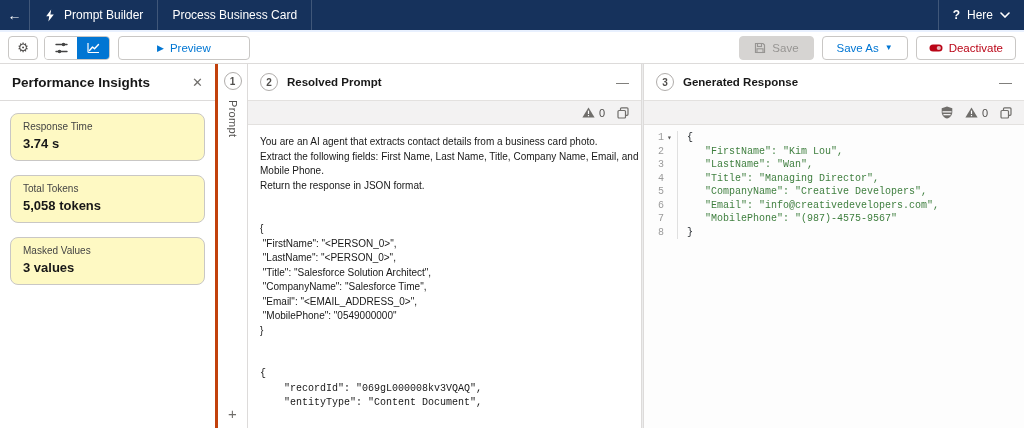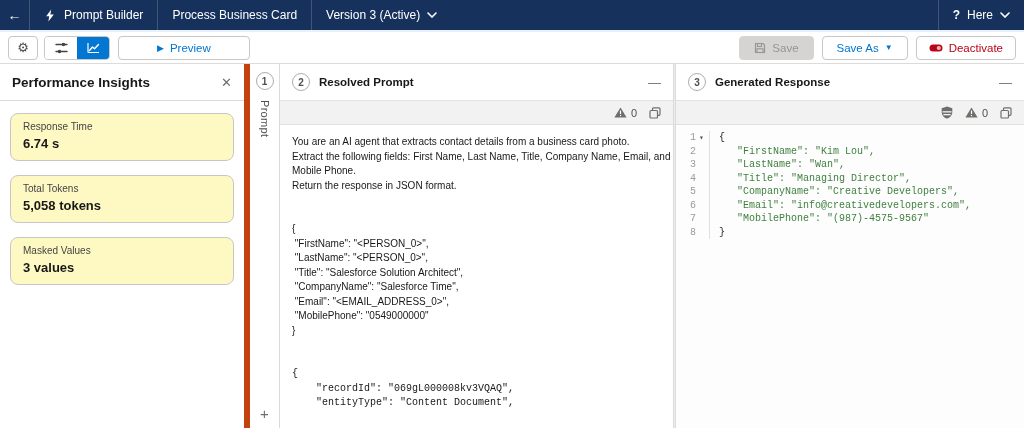--- a/index.html
+++ b/index.html
@@ -28,21 +28,21 @@
   .toolbar-right { margin-left:auto; display:flex; gap:8px; align-items:center;padding-left:10px; }
   .btn-save { padding:0 14px; background:#d6d4d2; border-color:#d6d4d2; color:#979593; cursor:default; }
   .btn-saveas { padding:0 14px; }
   .btn-deactivate { padding:0 12px; color:#ba0517; }
   .caret { font-size:8px; }
 
   
   .main { display:flex; height:364px; }
 
   
-  .insights { width:250px; border-right:6px solid #c2410c; display:flex; flex-direction:column; background:#fff; }
+  .insights { width:218px; border-right:3px solid #c2410c; display:flex; flex-direction:column; background:#fff; }
   .insights-head { height:37px; display:flex; align-items:center; justify-content:space-between;
     padding:0 12px; border-bottom:1px solid #dddbda; }
   .insights-title { font-size:13.5px; font-weight:600; color:#181818; }
   .close-x { color:#706e6b; font-size:13px; cursor:pointer; }
   .cards { padding:12px 10px; display:flex; flex-direction:column; gap:14px; }
   .card { border:1px solid #c9c7c5; border-radius:8px; padding:7px 12px 9px; background:#fef9c3; }
   .card .lbl { font-size:10px; color:#444; margin-bottom:4px; }
   .card .val { font-size:13px; font-weight:700; color:#181818; }
 
   
@@ -93,28 +93,20 @@
   <div class="nav-sec">
     <span class="nav-bolt">
       <svg width="12" height="13" viewBox="0 0 12 13">
           <path d="M7.2 0.5 L2.2 7.2 H5.2 L4.4 12.5 L9.8 5.4 H6.4 Z" fill="#ffffff"></path>
         </svg>
     </span>
     <span>Prompt Builder</span>
   </div>
   <div class="nav-sec">
     <span>Process Business Card</span>
-  </div>
-  <div class="nav-sec noborder">
-    <span>Version 3 (Active)</span>
-    <span class="nav-chev">
-      <svg width="10" height="6" viewBox="0 0 10 6">
-          <path d="M1 1 L5 5 L9 1" stroke="#fff" stroke-width="1.6" fill="none" stroke-linecap="round"></path>
-        </svg>
-    </span>
   </div>
   <div class="nav-right">
     <span style="font-weight:700;">?</span>
     <span>Here</span>
     <span>
       <svg width="10" height="6" viewBox="0 0 10 6">
           <path d="M1 1 L5 5 L9 1" stroke="#fff" stroke-width="1.6" fill="none" stroke-linecap="round"></path>
         </svg>
     </span>
   </div>
@@ -182,21 +174,21 @@
 <div class="main">
 
   <div class="insights">
     <div class="insights-head">
       <span class="insights-title">Performance Insights</span>
       <span class="close-x">✕</span>
     </div>
     <div class="cards">
         <div class="card">
           <div class="lbl">Response Time</div>
-          <div class="val">6.74 s</div>
+          <div class="val">3.74 s</div>
         </div>
         <div class="card">
           <div class="lbl">Total Tokens</div>
           <div class="val">5,058 tokens</div>
         </div>
         <div class="card">
           <div class="lbl">Masked Values</div>
           <div class="val">3 values</div>
         </div>
       </div>

